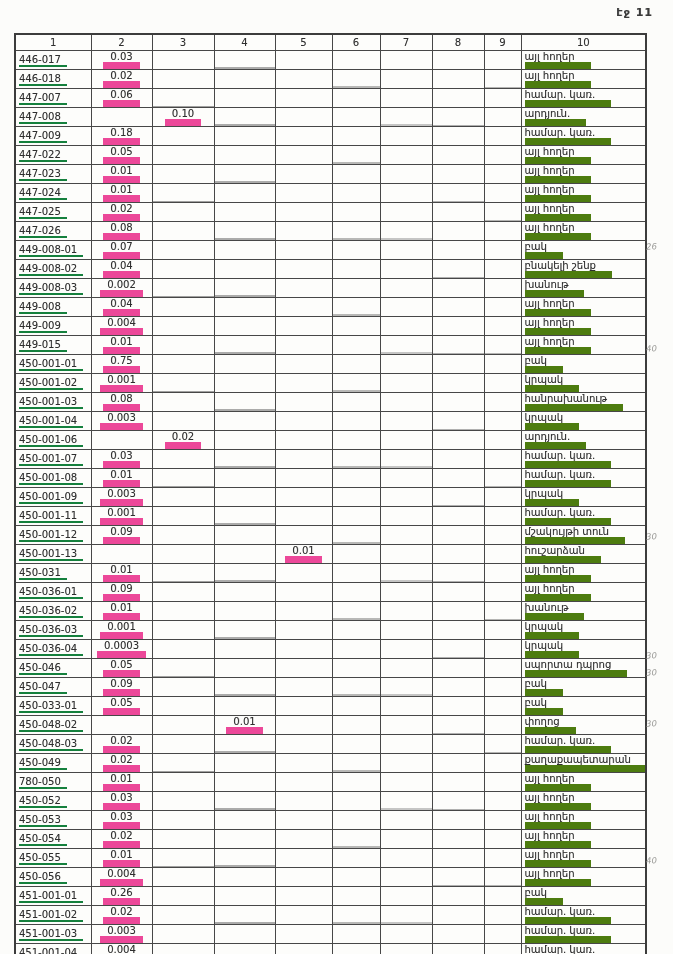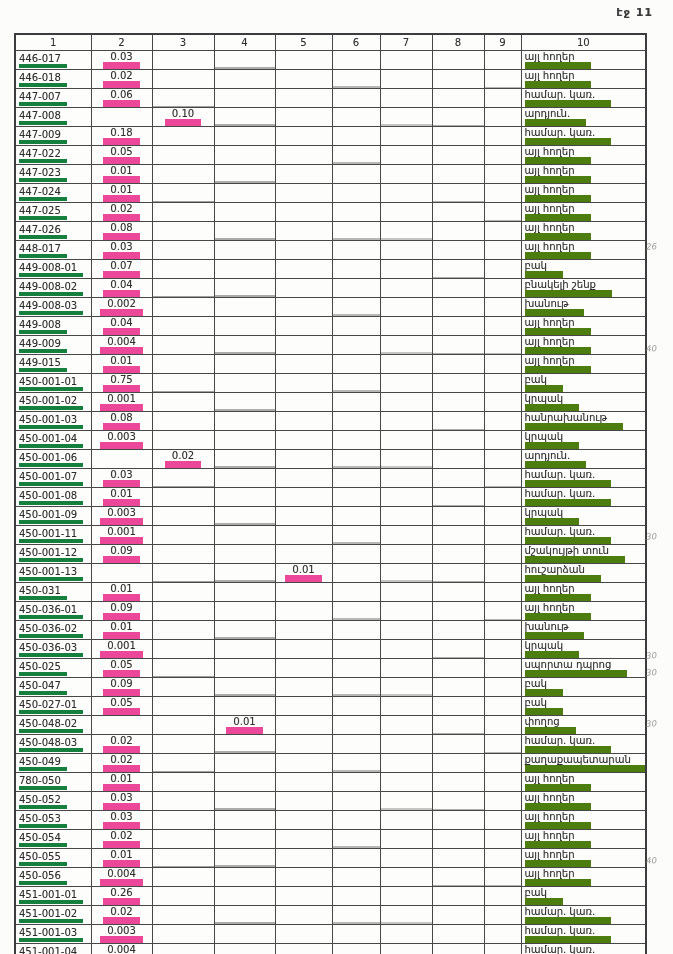--- a/index.html
+++ b/index.html
@@ -38,21 +38,21 @@
   thead th{
     height:15px;font-weight:normal;font-size:10.5px;text-align:center;
     border-bottom:2px solid #3c3c3c;
   }
   tbody td{height:17px;}
   td.code{text-align:left;padding-left:5px;font-size:10.5px;}
   td.num{text-align:center;}
   td.use{text-align:left;padding-left:4px;}
   .uline{border-bottom:7px solid #4d7c0f;padding-right:16px;display:inline-block;}
   .val-u{border-bottom:7px solid #ec4899;padding:0 7px;display:inline-block;}
-  .code-t{border-bottom:4px solid #15803d;display:inline-block;padding-right:6px;}
+  .code-t{border-bottom:2px solid #15803d;display:inline-block;padding-right:6px;}
   
   tbody tr:nth-child(3n+1) td:nth-child(4){box-shadow:inset 0 -2px 0 rgba(70,70,70,.45);}
   tbody tr:nth-child(4n+2) td:nth-child(6){box-shadow:inset 0 -2px 0 rgba(70,70,70,.38);}
   tbody tr:nth-child(5n+3) td:nth-child(3){box-shadow:inset 0 -1px 0 rgba(70,70,70,.5);}
   tbody tr:nth-child(4n) td:nth-child(8){box-shadow:inset 0 -1px 0 rgba(70,70,70,.42);}
   tbody tr:nth-child(6n+4) td:nth-child(7){box-shadow:inset 0 -2px 0 rgba(70,70,70,.3);}
   tbody tr:nth-child(7n+2) td:nth-child(9){box-shadow:inset 0 -1px 0 rgba(70,70,70,.4);}
   .margin-note{
     position:absolute;right:3px;width:24px;
     font-size:8.5px;color:#9a9a97;font-style:italic;
@@ -212,32 +212,20 @@
           <td class="num"></td>
           <td class="num"></td>
           <td class="num"></td>
           <td class="num"></td>
           <td class="num"></td>
           <td class="num"></td>
           <td class="num"></td>
           <td class="use"><span class="uline">այլ հողեր</span></td>
         </tr>
         <tr>
-          <td class="code"><span class="code-t">448-017</span></td>
-          <td class="num"><span class="val-u">0.03</span></td>
-          <td class="num"></td>
-          <td class="num"></td>
-          <td class="num"></td>
-          <td class="num"></td>
-          <td class="num"></td>
-          <td class="num"></td>
-          <td class="num"></td>
-          <td class="use"><span class="uline">այլ հողեր</span></td>
-        </tr>
-        <tr>
           <td class="code"><span class="code-t">449-008-01</span></td>
           <td class="num"><span class="val-u">0.07</span></td>
           <td class="num"></td>
           <td class="num"></td>
           <td class="num"></td>
           <td class="num"></td>
           <td class="num"></td>
           <td class="num"></td>
           <td class="num"></td>
           <td class="use"><span class="uline">բակ</span></td>
@@ -476,21 +464,33 @@
           <td class="num"></td>
           <td class="num"></td>
           <td class="num"></td>
           <td class="num"></td>
           <td class="num"></td>
           <td class="num"></td>
           <td class="num"></td>
           <td class="use"><span class="uline">կրպակ</span></td>
         </tr>
         <tr>
-          <td class="code"><span class="code-t">450-025</span></td>
+          <td class="code"><span class="code-t">450-036-04</span></td>
+          <td class="num"><span class="val-u">0.0003</span></td>
+          <td class="num"></td>
+          <td class="num"></td>
+          <td class="num"></td>
+          <td class="num"></td>
+          <td class="num"></td>
+          <td class="num"></td>
+          <td class="num"></td>
+          <td class="use"><span class="uline">կրպակ</span></td>
+        </tr>
+        <tr>
+          <td class="code"><span class="code-t">450-046</span></td>
           <td class="num"><span class="val-u">0.05</span></td>
           <td class="num"></td>
           <td class="num"></td>
           <td class="num"></td>
           <td class="num"></td>
           <td class="num"></td>
           <td class="num"></td>
           <td class="num"></td>
           <td class="use"><span class="uline">սպորտա դպրոց</span></td>
         </tr>
@@ -500,21 +500,21 @@
           <td class="num"></td>
           <td class="num"></td>
           <td class="num"></td>
           <td class="num"></td>
           <td class="num"></td>
           <td class="num"></td>
           <td class="num"></td>
           <td class="use"><span class="uline">բակ</span></td>
         </tr>
         <tr>
-          <td class="code"><span class="code-t">450-027-01</span></td>
+          <td class="code"><span class="code-t">450-033-01</span></td>
           <td class="num"><span class="val-u">0.05</span></td>
           <td class="num"></td>
           <td class="num"></td>
           <td class="num"></td>
           <td class="num"></td>
           <td class="num"></td>
           <td class="num"></td>
           <td class="num"></td>
           <td class="use"><span class="uline">բակ</span></td>
         </tr>

